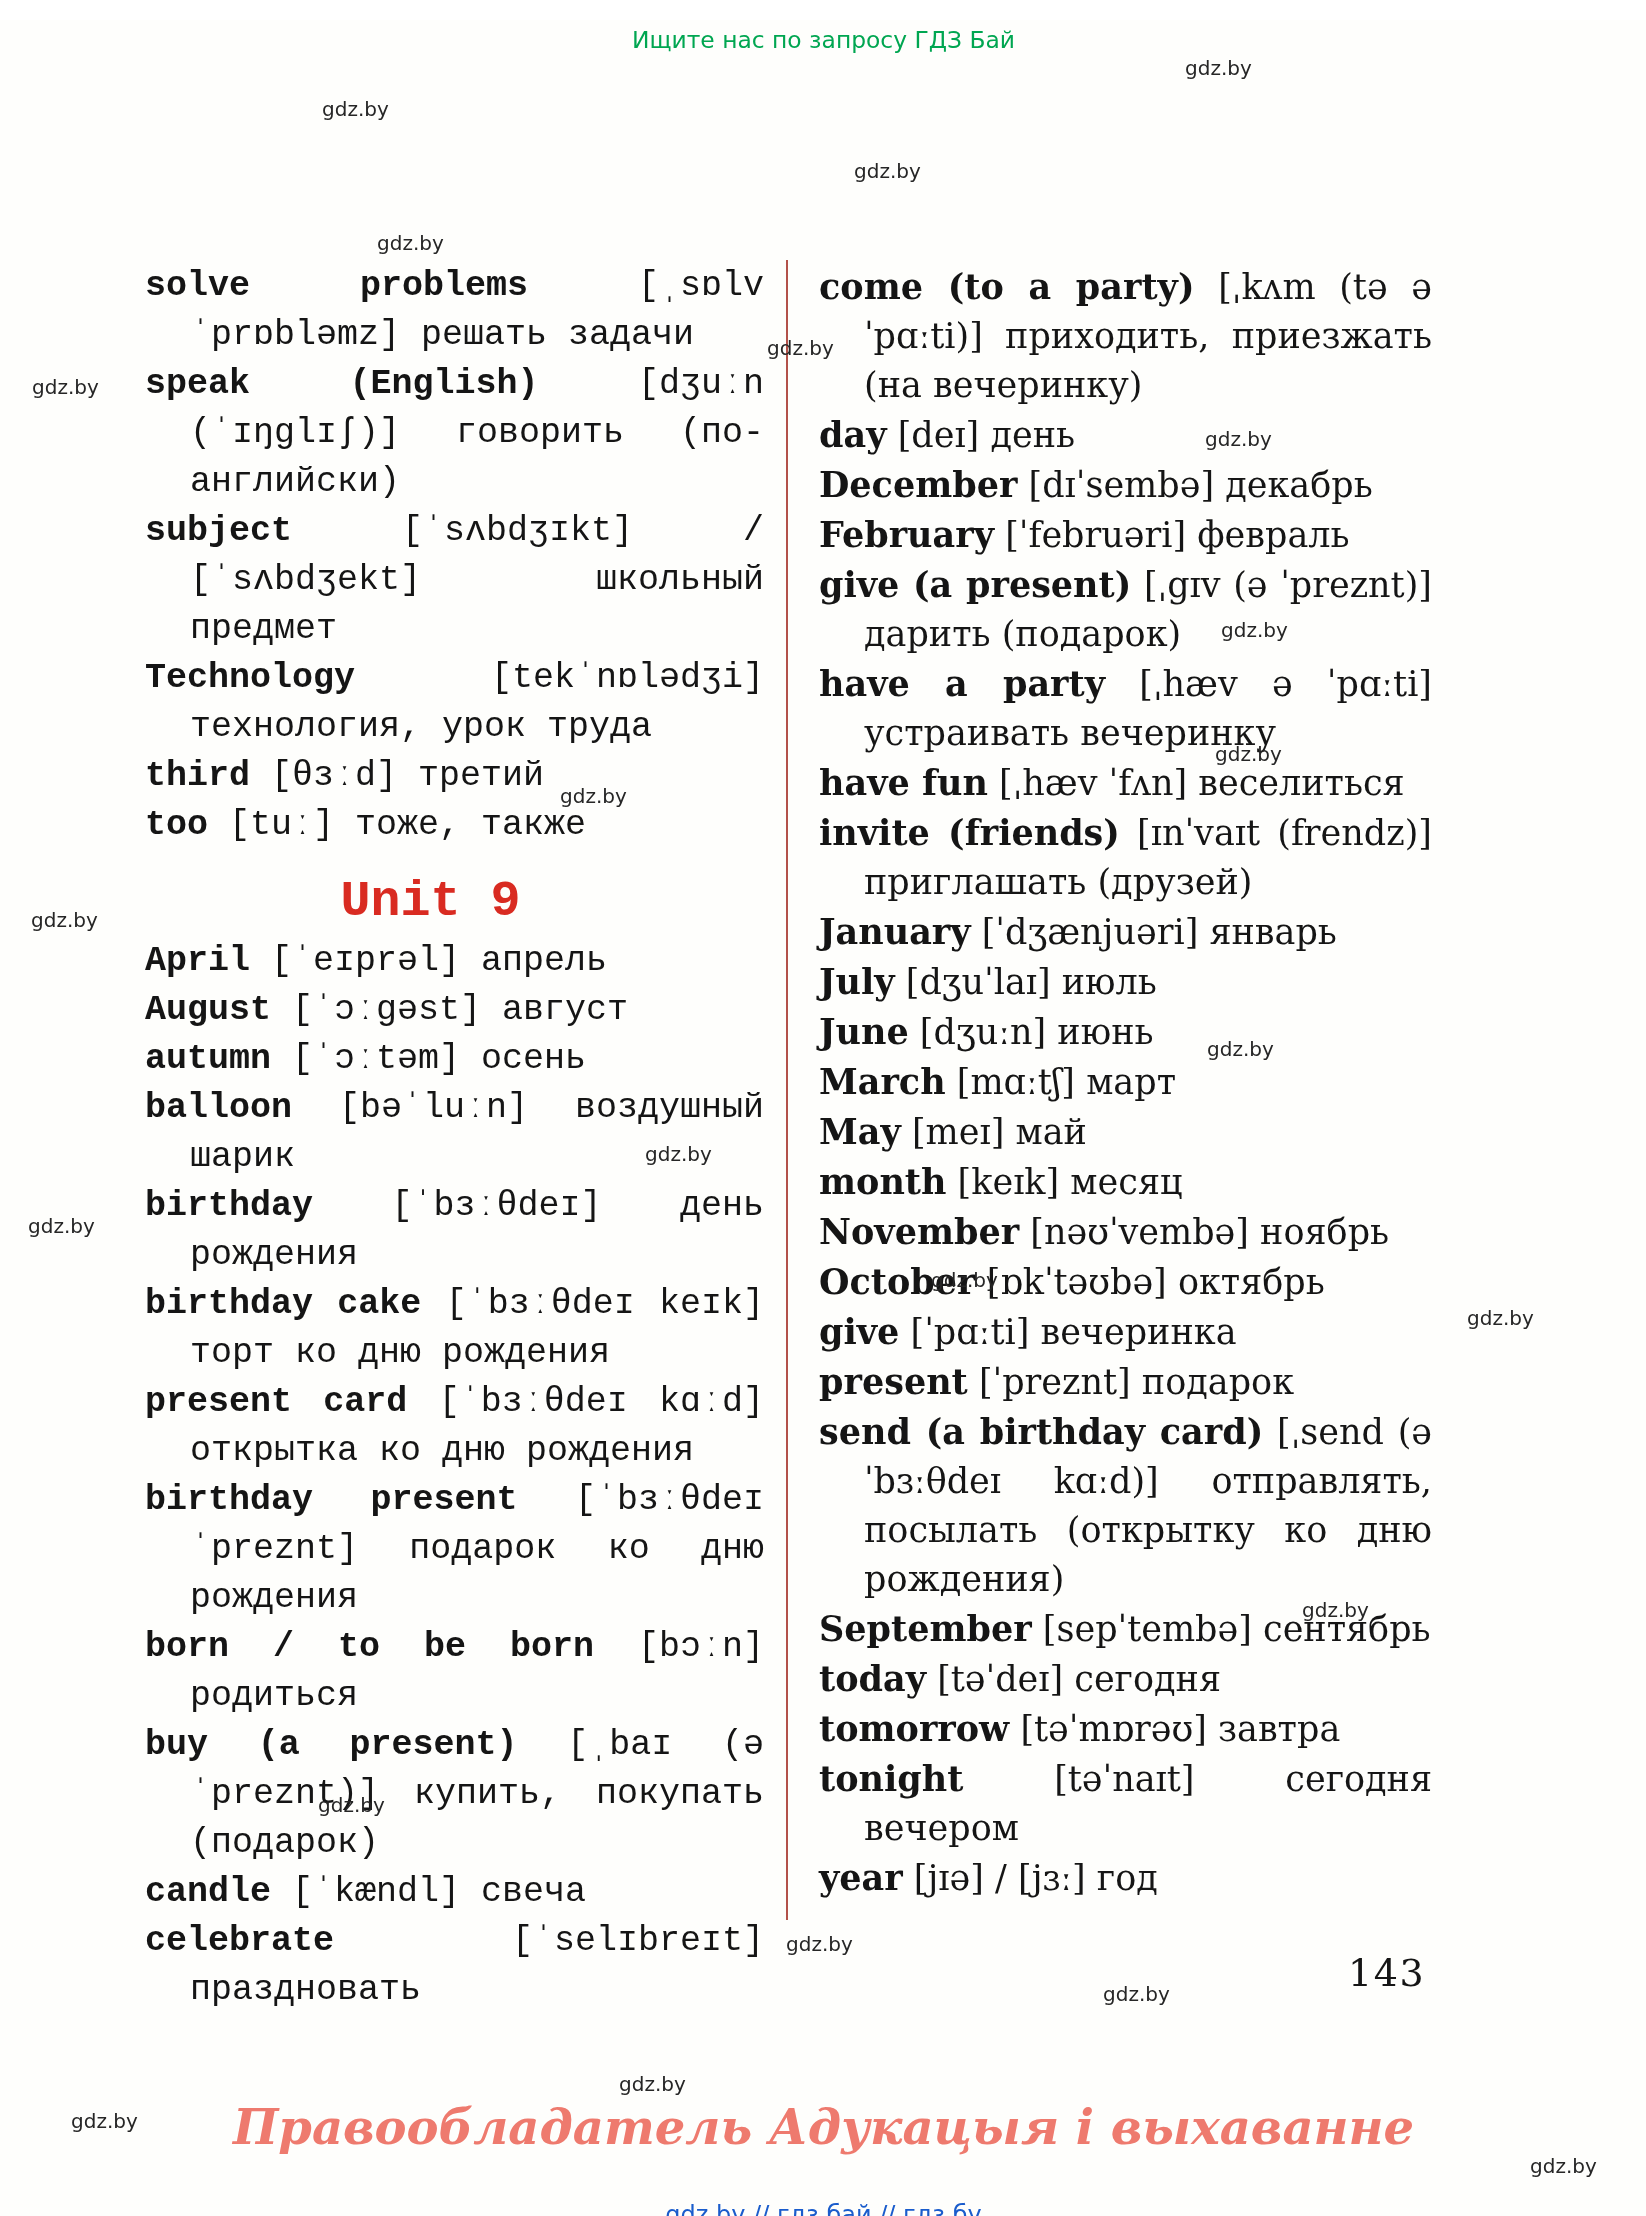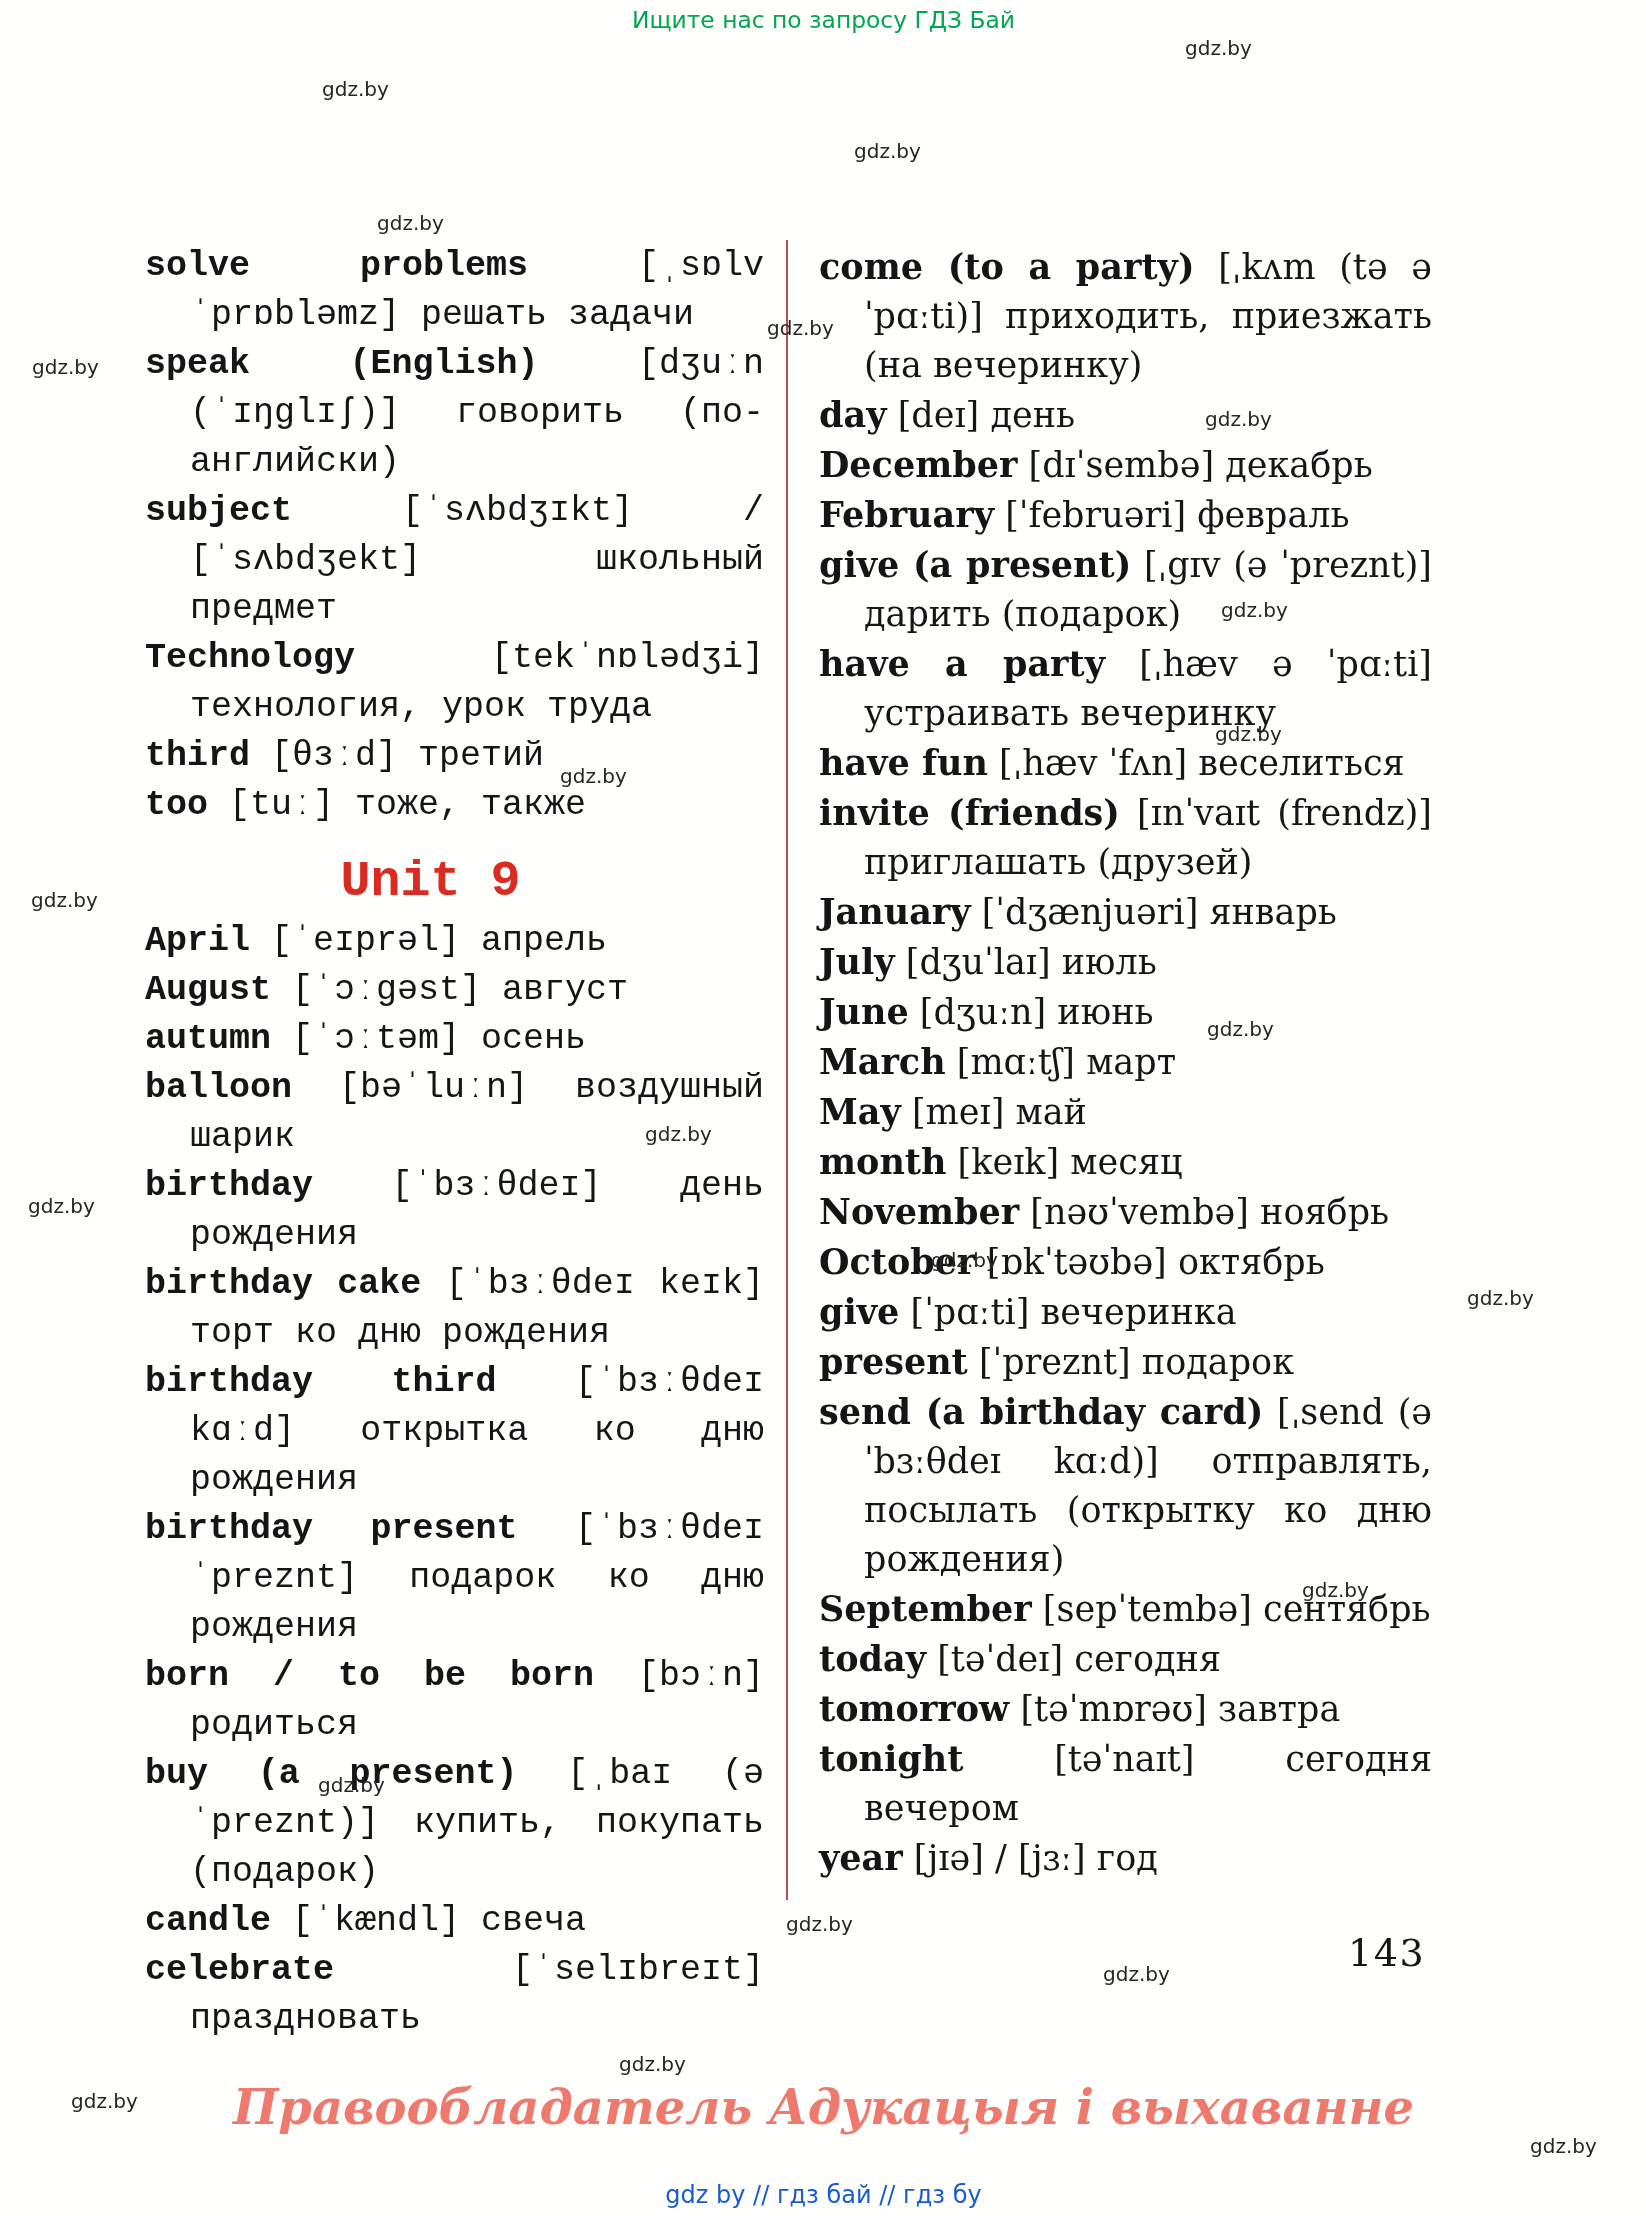--- a/index.html
+++ b/index.html
@@ -4,21 +4,21 @@
 <style>
   * { margin:0; padding:0; box-sizing:border-box; }
   html,body { background:#ffffff; }
   body {
     width:1647px; height:2216px;
     position:relative;
     font-family:"DejaVu Serif", serif;
     color:#151515;
     overflow:hidden;
   }
-  .page { position:absolute; inset:0; background:#fefefc; }
+  .page { position:absolute; inset:0; background:#fefefc;margin-top:20px; }
 
   .top-notice {
     position:absolute; top:6.4px; left:0; width:100%;
     text-align:center;
     font-family:"DejaVu Sans", sans-serif;
     font-size:23.4px;
     color:var(--notice-green, #00a651);
   }
 
   .col {
@@ -92,21 +92,21 @@
       <p class="entry"><b>Technology</b><span> [tekˈnɒlədʒi] </span><span>технология, урок труда</span></p>
       <p class="entry"><b>third</b><span> [θɜːd] </span><span>третий</span></p>
       <p class="entry"><b>too</b><span> [tuː] </span><span>тоже, также</span></p>
       <h2 class="unit-heading">Unit 9</h2>
       <p class="entry"><b>April</b><span> [ˈeɪprəl] </span><span>апрель</span></p>
       <p class="entry"><b>August</b><span> [ˈɔːgəst] </span><span>август</span></p>
       <p class="entry"><b>autumn</b><span> [ˈɔːtəm] </span><span>осень</span></p>
       <p class="entry"><b>balloon</b><span> [bəˈluːn] </span><span>воздушный шарик</span></p>
       <p class="entry"><b>birthday</b><span> [ˈbɜːθdeɪ] </span><span>день рождения</span></p>
       <p class="entry"><b>birthday cake</b><span> [ˈbɜːθdeɪ keɪk] </span><span>торт ко дню рождения</span></p>
-      <p class="entry"><b>birthday third</b><span> [ˈbɜːθdeɪ kɑːd] </span><span>открытка ко дню рождения</span></p>
+      <p class="entry"><b>present card</b><span> [ˈbɜːθdeɪ kɑːd] </span><span>открытка ко дню рождения</span></p>
       <p class="entry"><b>birthday present</b><span> [ˈbɜːθdeɪ ˈpreznt] </span><span>подарок ко дню рождения</span></p>
       <p class="entry"><b>born / to be born</b><span> [bɔːn] </span><span>родиться</span></p>
       <p class="entry"><b>buy (a present)</b><span> [ˌbaɪ (ə ˈpreznt)] </span><span>купить, покупать (подарок)</span></p>
       <p class="entry"><b>candle</b><span> [ˈkændl] </span><span>свеча</span></p>
       <p class="entry"><b>celebrate</b><span> [ˈselɪbreɪt] </span><span>праздновать</span></p>
     </div>
 
   <div class="divider"></div>
 
   <div id="right-col" class="col">

